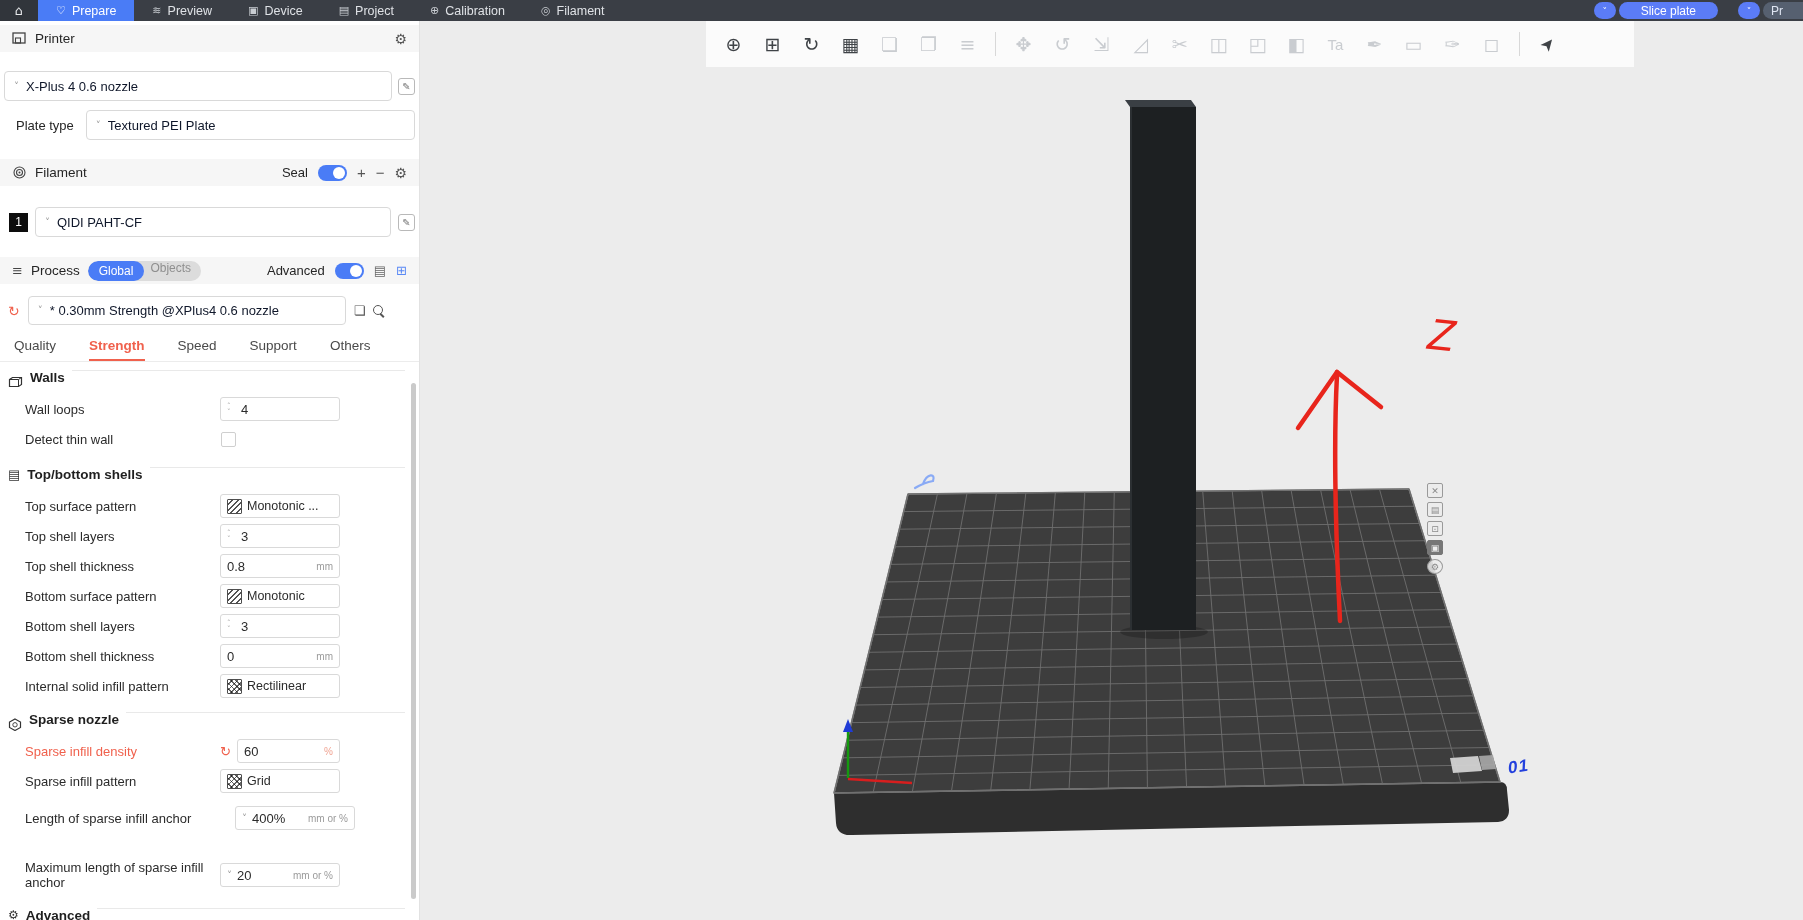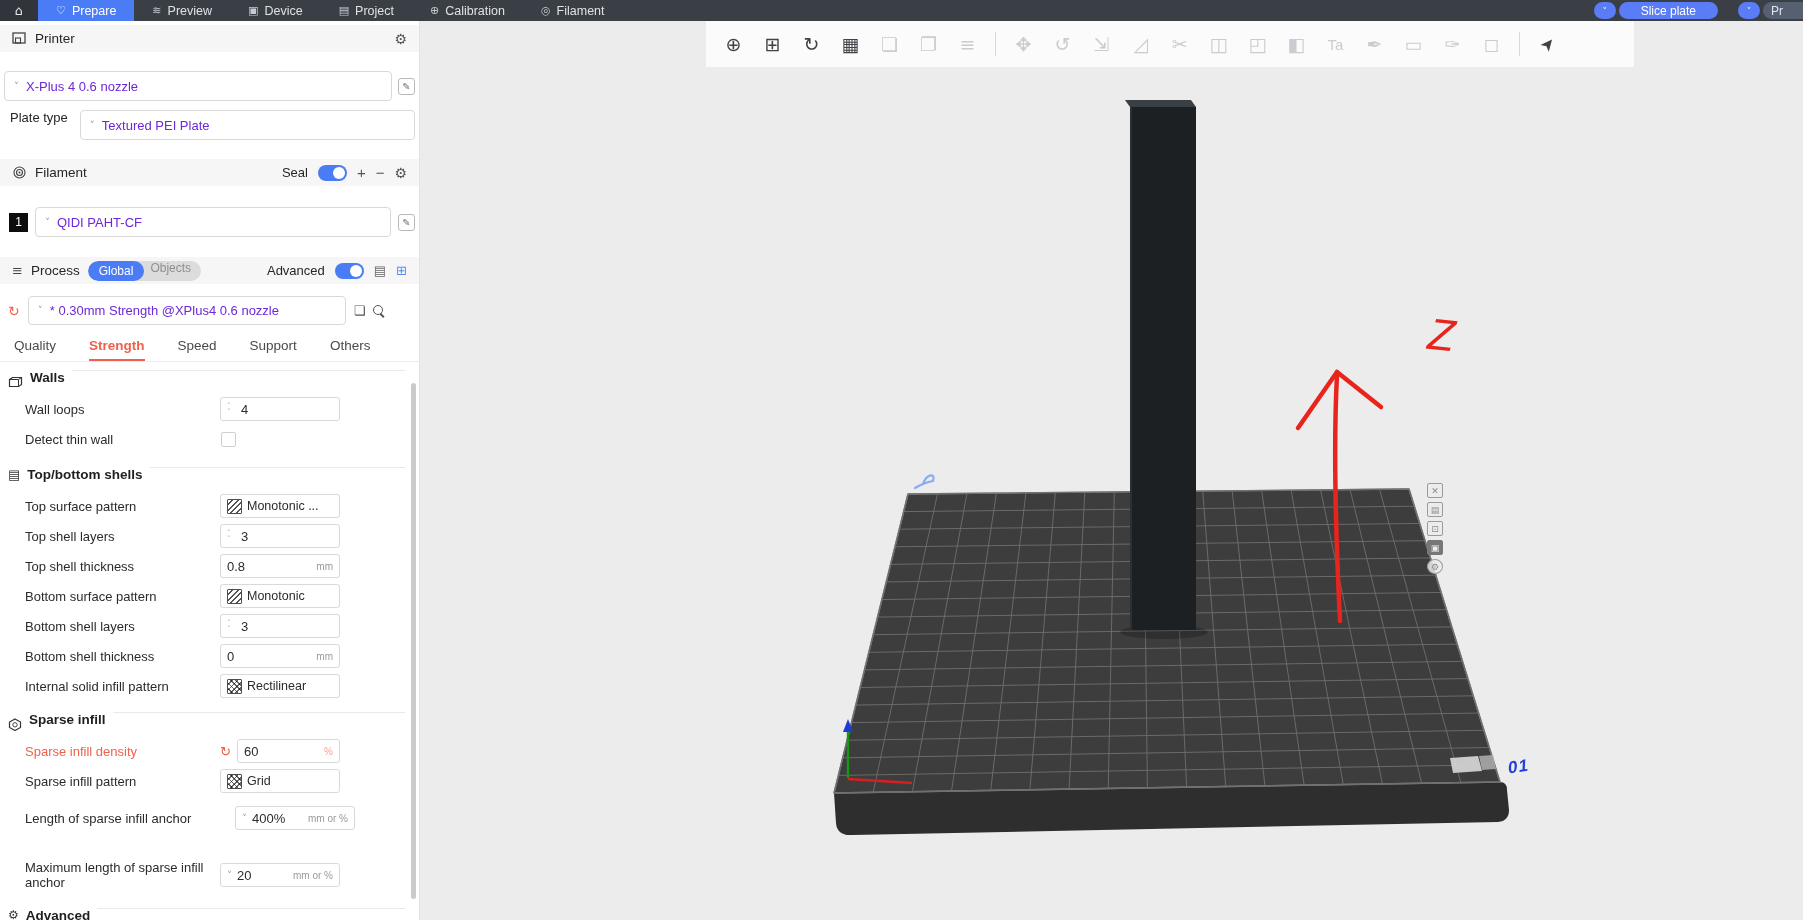--- a/index.html
+++ b/index.html
@@ -23,25 +23,25 @@
   
   #panel { position:absolute; left:0; top:21px; width:420px; height:899px; background:#ffffff; border-right:1px solid #e2e2e2; z-index:40; }
   .sec-bar { height:27px; background:#f6f6f6; display:flex; align-items:center; padding:0 12px; gap:8px; }
   .sec-bar .sb-title { font-size:13.5px; color:#262626; }
   .sb-right { margin-left:auto; display:flex; align-items:center; gap:10px; }
   .gear { color:#555; font-size:14px; }
   .toggle { width:29px; height:16px; border-radius:8px; background:#4a7cf6; position:relative; }
   .toggle .knob { position:absolute; right:2px; top:2px; width:12px; height:12px; border-radius:50%; background:#fff; }
   .select { height:30px; border:1px solid #d9d9d9; border-radius:4px; background:#fff; display:flex; align-items:center; padding:0 9px; gap:7px; }
   .select .chev { color:#9a9a9a; font-size:10px; }
-  .select .sel-text { font-size:13px; color:#6d28d9; white-space:nowrap; overflow:hidden; }
+  .select .sel-text { font-size:13px; color:#0f172a; white-space:nowrap; overflow:hidden; }
   .edit-ico { width:17px; height:17px; border:1px solid #b9b9b9; border-radius:3px; color:#777; font-size:10px; display:flex; align-items:center; justify-content:center; }
   #printer-select-row { margin:19px 4px 0 4px; display:flex; align-items:center; gap:6px; }
   #printer-select { flex:1; }
-  #plate-row { margin:9px 4px 0 10px; display:flex; align-items:flex-start; gap:12px; }
+  #plate-row { margin:9px 4px 0 16px; display:flex; align-items:center; gap:12px; }
   #plate-row .lbl { font-size:13px; color:#262626; }
   #plate-select { flex:1; }
   .badge { width:19px; height:19px; background:#0d0d0d; color:#fff; font-size:12px; display:flex; align-items:center; justify-content:center; }
   #filament-row { margin:21px 4px 0 9px; display:flex; align-items:center; gap:7px; }
   #filament-select { flex:1; }
   .plusminus { color:#555; font-size:15px; line-height:15px; }
   .scope-pill { height:20px; border-radius:10px; background:#dcdcdc; display:flex; align-items:flex-start; overflow:hidden; }
   .scope-global { height:20px; border-radius:10px; background:#4a7cf6; color:#fff; font-size:12px; display:flex; align-items:center; padding:0 11px; }
   .scope-objects { color:#8f8f8f; font-size:12px; padding:0 10px 0 6px; }
   #preset-row { margin:12px 8px 0 8px; display:flex; align-items:center; gap:8px; }
@@ -342,21 +342,21 @@
         </span>
       </div>
 
       <div class="set-head" style="margin-top:11px;">
         <span class="svg-ico">
           <svg width="14" height="13" viewBox="0 0 14 13">
               <polygon points="7,1 12.5,4 12.5,9.5 7,12.5 1.5,9.5 1.5,4" fill="none" stroke="#333" stroke-width="1.2"></polygon>
               <circle cx="7" cy="6.8" r="2.2" fill="none" stroke="#333" stroke-width="0.9"></circle>
             </svg>
         </span>
-        <span class="sh-title">Sparse infill</span>
+        <span class="sh-title">Sparse nozzle</span>
         <span class="rule"></span>
       </div>
       <div class="set-row">
         <span class="rl orange">Sparse infill density</span>
         <span class="ctl-zone" style="gap:6px;">
           <span class="reset-ico g" style="font-size:13px;">↻</span>
           <span class="ibox">
             <span class="val">60</span>
             <span class="unit" style="color:#f0a493;">%</span>
           </span>

